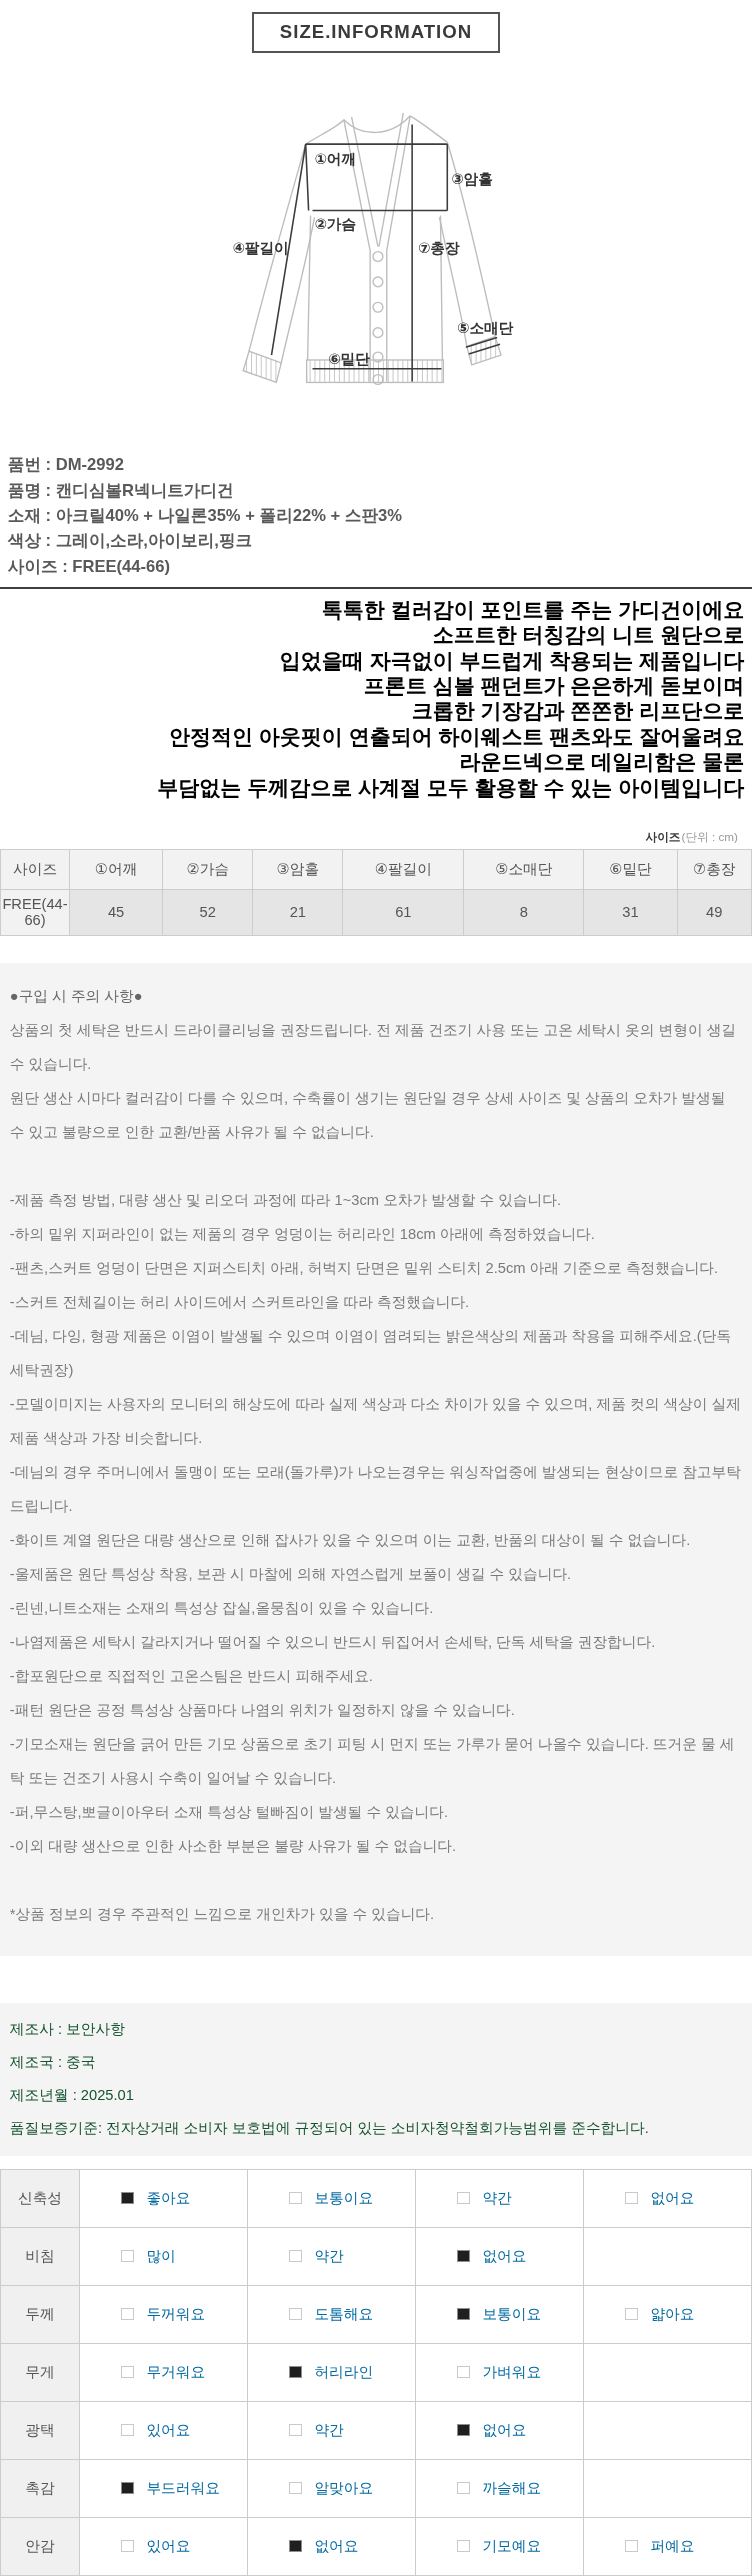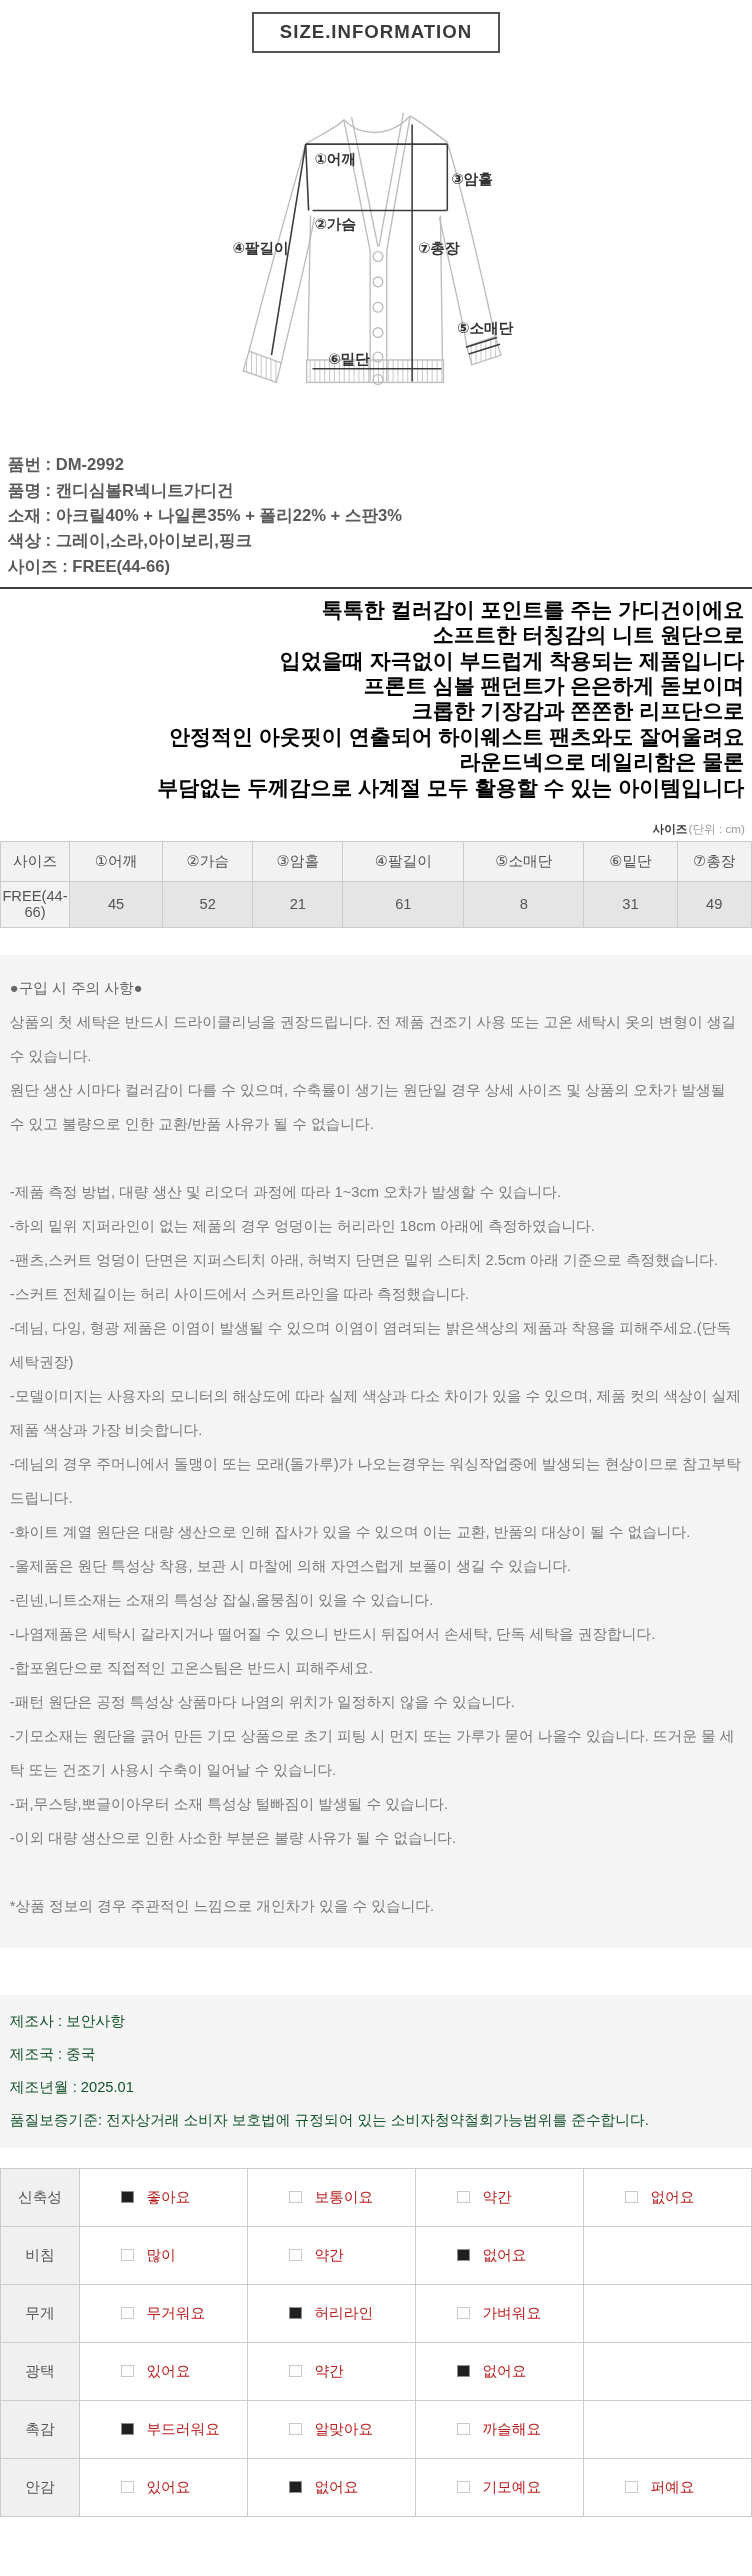--- a/index.html
+++ b/index.html
@@ -12,43 +12,43 @@
 
   
   .diagram{display:block;margin:5.9px auto 0;}
 
   
   .prod{padding:2px 7.8px 0;font-size:16.6px;font-weight:bold;color:#595959;line-height:25.4px;}
   .divider{border:none;border-top:2px solid #3f3f3f;margin:7.8px 0 0;}
   .desc{padding:7.8px 7.8px 0;font-size:21px;font-weight:bold;color:#000000;line-height:25.4px;text-align:right;}
 
   
-  .unit-label{ text-align:right;margin-top:22px;padding-right:7px;font-size:11.7px;color:#999;}
+  .unit-label{ text-align:right;margin-top:30px;padding-right:14px;font-size:11.7px;color:#999;}
   .unit-label b{color:#3a3a3a;margin-right:1px;}
   table.size{width:100%;border-collapse:collapse;margin-top:3.9px;table-layout:fixed;}
   table.size th,table.size td{border:1px solid #ccc;font-size:14.7px;text-align:center;color:#555;}
   table.size th{background:#f2f2f2;height:37px;font-weight:normal;}
   table.size td{height:43px;background:#e5e5e5;}
   table.size td.rowhead{background:#f2f2f2;}
 
   
   .notice{background:#f4f4f4;margin-top:27px;padding:15.6px 9.8px 25.4px;font-size:14.7px;color:#7a7a7a;}
   .notice .np{line-height:34px;}
   .notice .spacer{height:34px;}
   .notice .ntitle{line-height:34px;color:#666;}
 
   
   .maker{background:#f4f4f4;margin-top:47px;padding:9.8px 9.8px 11.7px;font-size:14.7px;color:#14532d;}
   .maker .line{line-height:33px;}
 
   
-  table.props{width:100%;border-collapse:collapse;margin-top:20px;table-layout:fixed;}
+  table.props{width:100%;border-collapse:collapse;margin-top:13px;table-layout:fixed;}
   table.props th,table.props td{border:1px solid #ccc;height:55px;font-size:14.7px;font-weight:normal;}
   table.props th{background:#f0f0f0;color:#555;width:76px;}
-  table.props td{color:#b91c1c;text-align:left;padding-left:41px;background:#fff;}
+  table.props td{color:#0369a1;text-align:left;padding-left:41px;background:#fff;}
   .cb{display:inline-block;width:10.7px;height:10.7px;border:1px solid #c9c9c9;background:#fff;vertical-align:-1px;margin-right:12.7px;}
   .cb.checked{background:#1f1f1f;border-color:#8f8f8f;}
 </style>
 </head>
 <body>
 
 <div class="page">
 
   <div class="hdr-wrap">
     <div class="hdr-box">SIZE.INFORMATION</div>
@@ -219,20 +219,27 @@
           <td><span class="cb"></span><span>없어요</span></td>
         </tr>
         <tr>
           <th>비침</th>
           <td><span class="cb"></span><span>많이</span></td>
           <td><span class="cb"></span><span>약간</span></td>
           <td><span class="cb checked"></span><span>없어요</span></td>
           <td></td>
         </tr>
         <tr>
+          <th>두께</th>
+          <td><span class="cb"></span><span>두꺼워요</span></td>
+          <td><span class="cb"></span><span>도톰해요</span></td>
+          <td><span class="cb checked"></span><span>보통이요</span></td>
+          <td><span class="cb"></span><span>얇아요</span></td>
+        </tr>
+        <tr>
           <th>무게</th>
           <td><span class="cb"></span><span>무거워요</span></td>
           <td><span class="cb checked"></span><span>허리라인</span></td>
           <td><span class="cb"></span><span>가벼워요</span></td>
           <td></td>
         </tr>
         <tr>
           <th>광택</th>
           <td><span class="cb"></span><span>있어요</span></td>
           <td><span class="cb"></span><span>약간</span></td>

